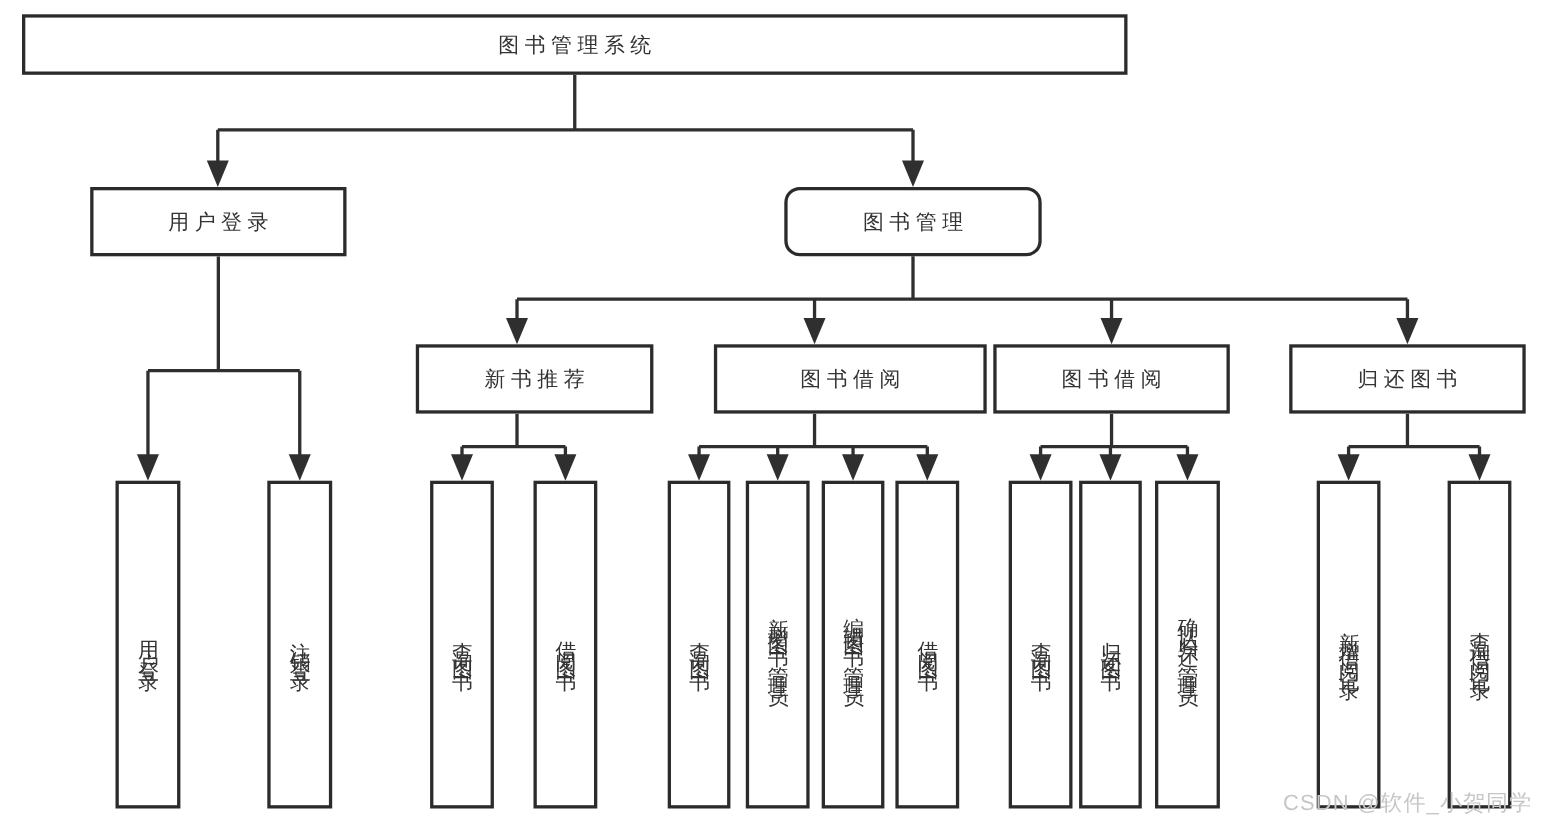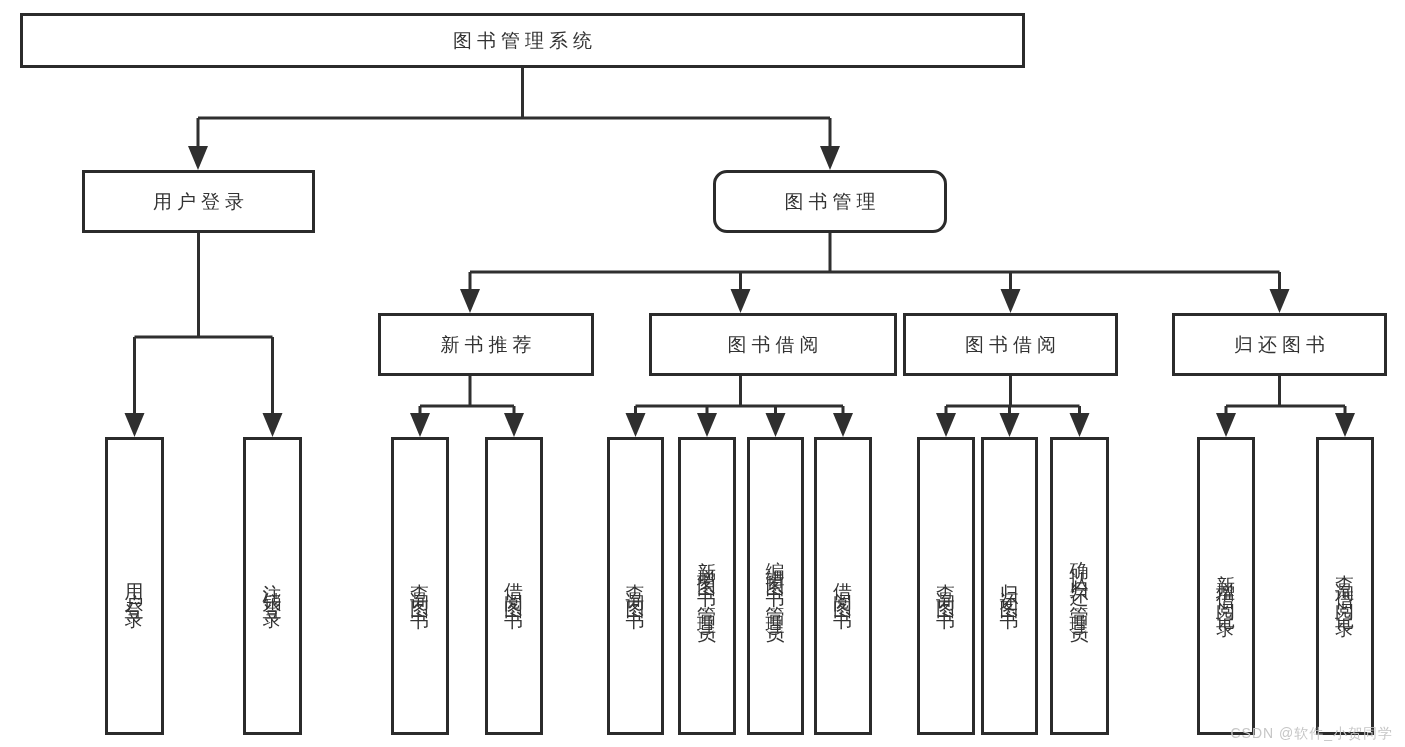--- a/index.html
+++ b/index.html
@@ -61,21 +61,21 @@
   .leaf.x-c3{left:747px;width:57px;}
   .leaf.x-c4{left:814px;width:58px;}
   .leaf.x-d1{left:917px;width:58px;}
   .leaf.x-d2{left:981px;width:57px;}
   .leaf.x-d3{left:1050px;width:59px;}
   .leaf.x-e1{left:1197px;width:58px;}
   .leaf.x-e2{left:1316px;width:58px;}
   .watermark{
     position:absolute;
     right:12px;bottom:4px;
-    font-size:14px;
+    font-size:20px;
     color:var(--watermark);
     letter-spacing:1px;
     white-space:nowrap;
     z-index:5;
   }
 </style>
 </head>
 <body>
 
 <div class="stage">

